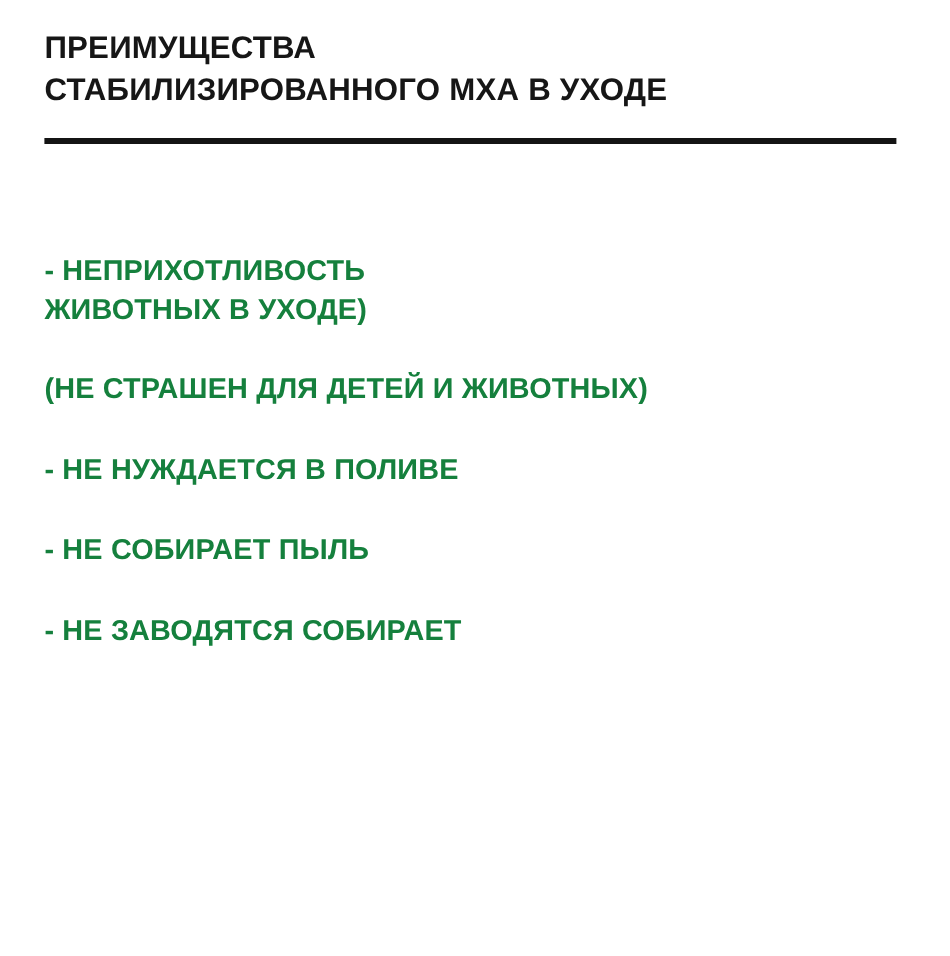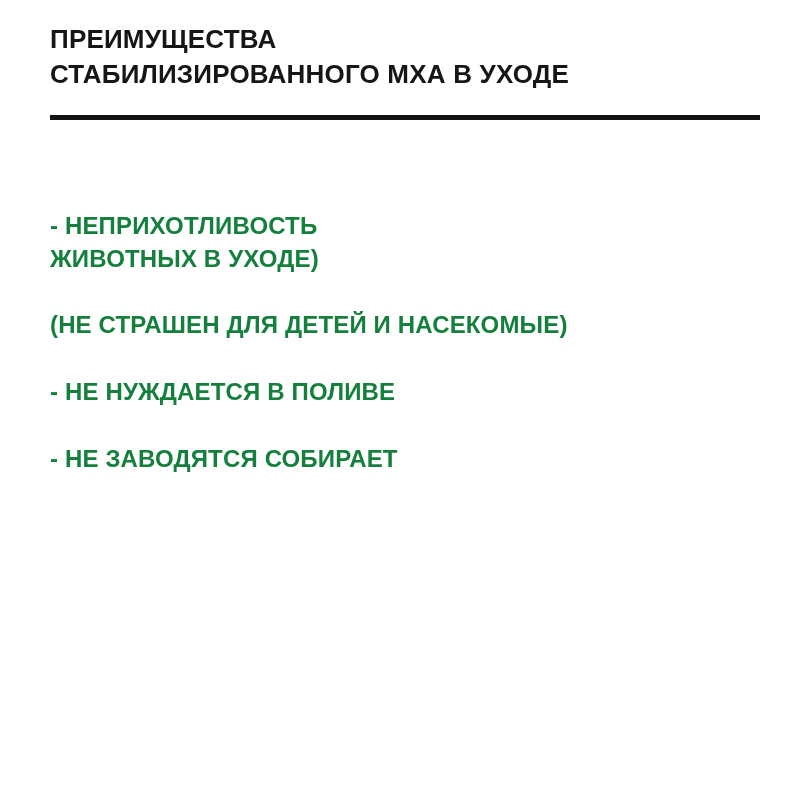--- a/index.html
+++ b/index.html
@@ -11,21 +11,21 @@
     height: 797px;
     background: #ffffff;
     font-family: "Liberation Sans", sans-serif;
     color: #1a1a1a;
     overflow: hidden;
   }
   .page {
     box-sizing: border-box;
     width: 792px;
     height: 797px;
-    padding: 22px 34px 0 50px;
+    padding: 22px 34px 0 37px;
     position: relative;
   }
   .title {
     font-size: 26px;
     font-weight: bold;
     line-height: 1.36;
     letter-spacing: 0.2px;
     margin: 0;
     padding: 0;
     color: #161616;
@@ -71,27 +71,30 @@
   <div class="rule"></div>
 
   <ul class="benefits">
 
     <li class="benefit">
       <div class="benefit-line">- НЕПРИХОТЛИВОСТЬ</div>
       <div class="benefit-line">ЖИВОТНЫХ В УХОДЕ)</div>
     </li>
 
     <li class="benefit">
-      <div class="benefit-line">(НЕ СТРАШЕН ДЛЯ ДЕТЕЙ И НАСЕКОМЫЕ)</div>
+      <div class="benefit-line">(НЕ СТРАШЕН ДЛЯ ДЕТЕЙ И ЖИВОТНЫХ)</div>
     </li>
 
     <li class="benefit">
       <div class="benefit-line">- НЕ НУЖДАЕТСЯ В ПОЛИВЕ</div>
     </li>
 
+    <li class="benefit">
+      <div class="benefit-line">- НЕ СОБИРАЕТ ПЫЛЬ</div>
+    </li>
 
     <li class="benefit">
       <div class="benefit-line">- НЕ ЗАВОДЯТСЯ СОБИРАЕТ</div>
     </li>
 
   </ul>
 
 </div>
 
 </body></html>

